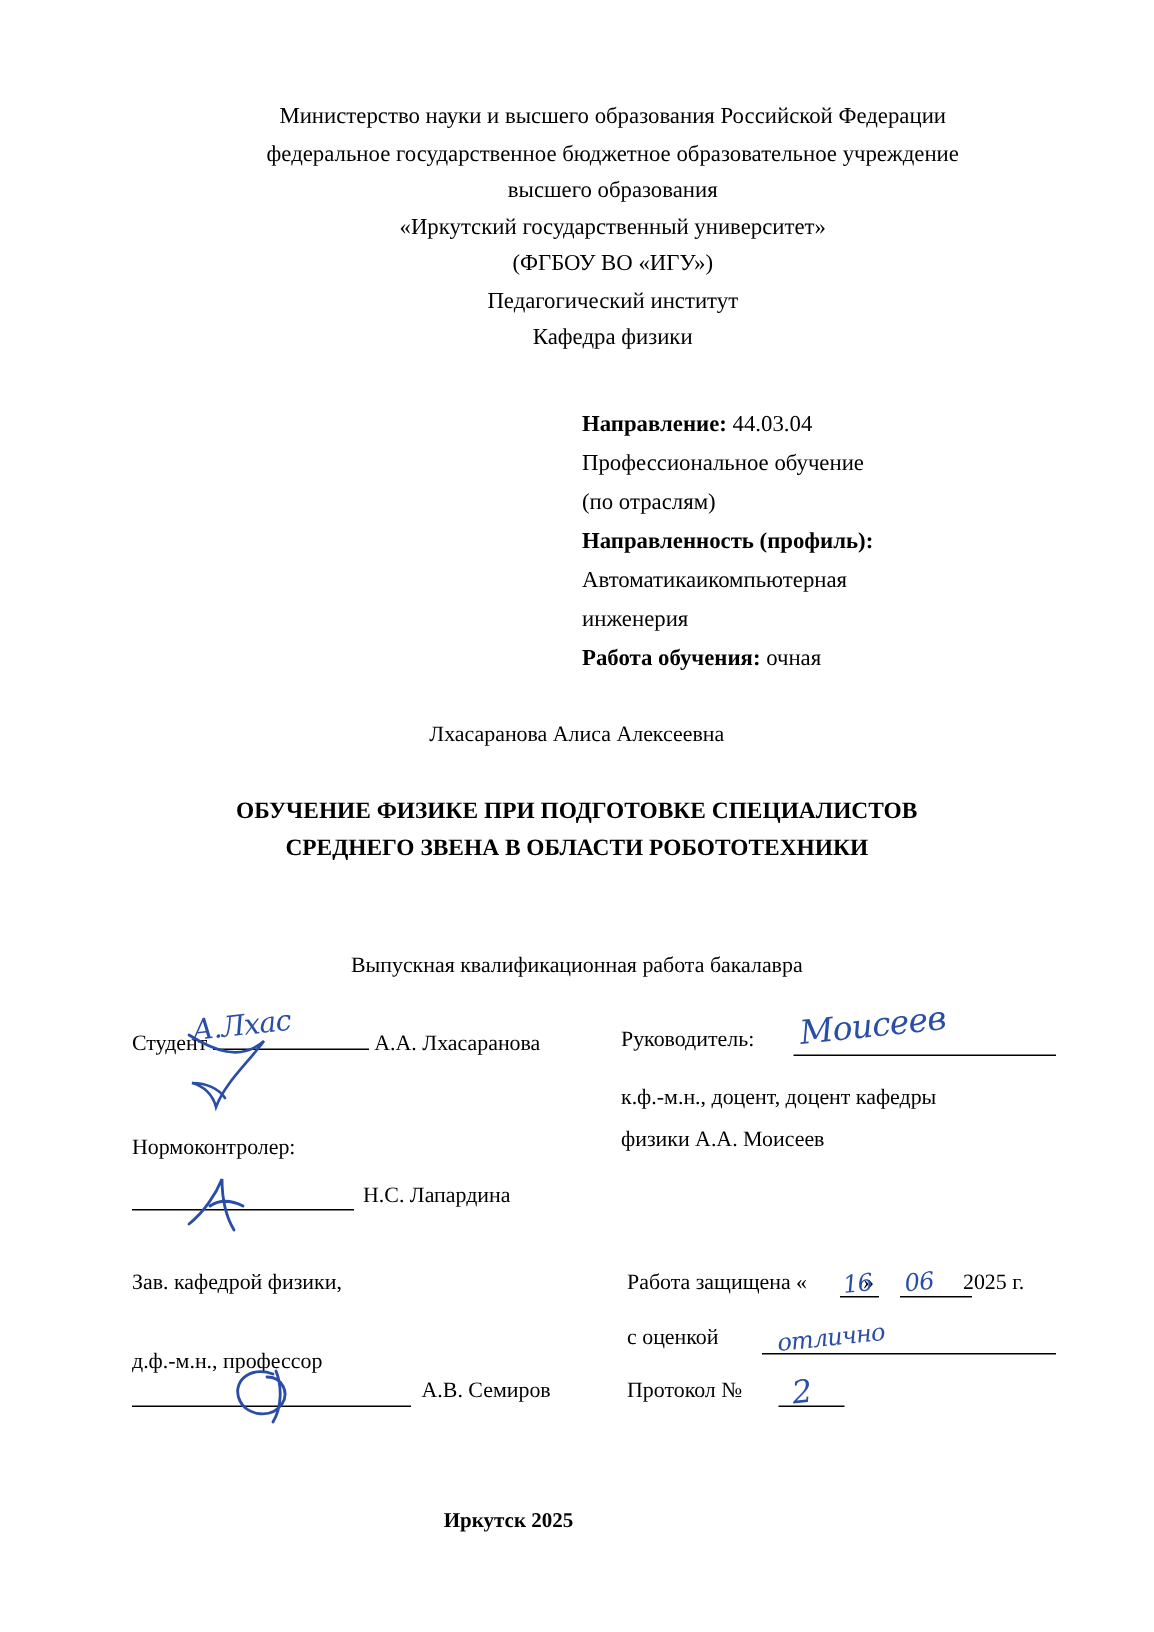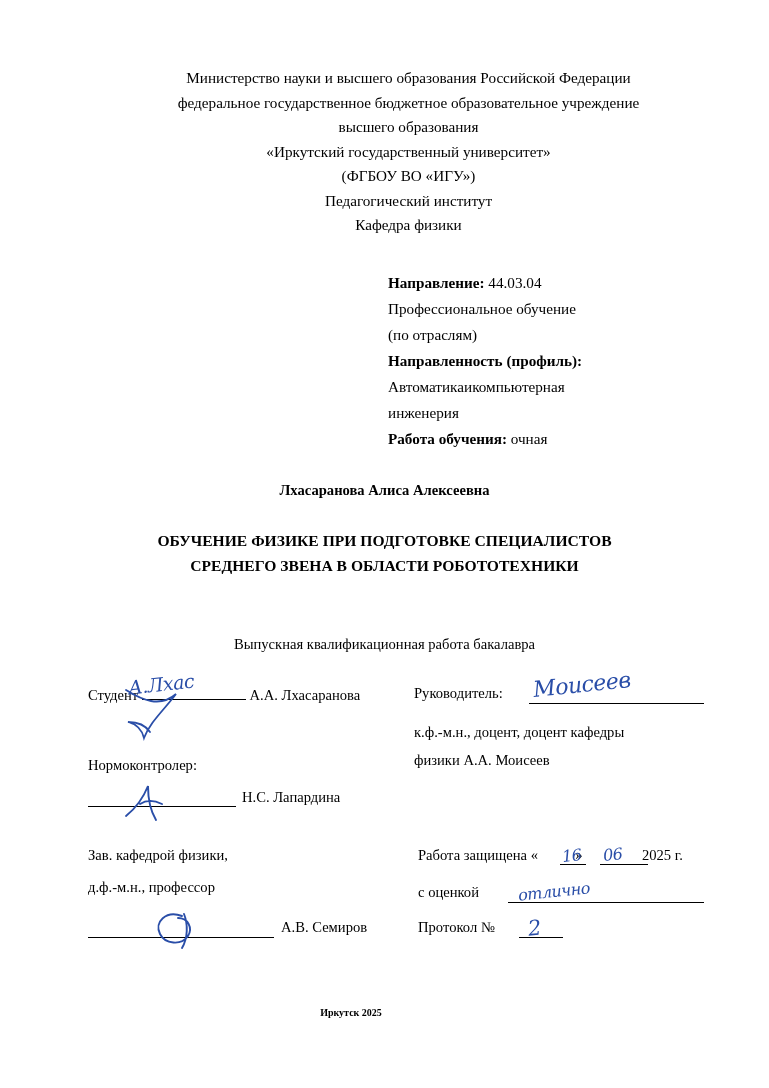--- a/index.html
+++ b/index.html
@@ -55,21 +55,21 @@
     text-align: justify;
     text-align-last: left;
   }
   .author {
     position: absolute;
     left: 0;
     top: 482px;
     width: 769px;
     text-align: center;
     font-size: 14.6px;
-    font-weight: bold;
+    font-weight: normal;
   }
   .title {
     position: absolute;
     left: 90px;
     top: 528px;
     width: 589px;
     text-align: center;
     font-size: 15.6px;
     font-weight: bold;
     line-height: 25px;
@@ -96,39 +96,39 @@
     font-size: 19px;
     letter-spacing: -0.5px;
     transform: rotate(-6deg);
     display: inline-block;
   }
   .hw-small {
     font-size: 16px;
   }
   .footer {
     position: absolute;
-    left: 12px;
+    left: 0;
     top: 1007px;
     width: 678px;
     text-align: center;
-    font-size: 10px;
+    font-size: 14px;
     font-weight: bold;
   }
 
   .stud-row { position: absolute; left: 88px; top: 684px; font-size: 14.6px; }
   .stud-sign { position: absolute; left: 128px; top: 673px; }
   .stud-swirl { position: absolute; left: 120px; top: 686px; }
 
   .norm-label { position: absolute; left: 88px; top: 757px; font-size: 14.6px; }
   .norm-line { position: absolute; left: 88px; top: 806px; width: 148px; border-bottom: 1px solid #000; }
   .norm-name { position: absolute; left: 242px; top: 789px; font-size: 14.6px; }
   .norm-sign { position: absolute; left: 122px; top: 782px; }
 
   .zav-l1 { position: absolute; left: 88px; top: 847px; font-size: 14.6px; }
-  .zav-l2 { position: absolute; left: 88px; top: 879px; font-size: 14.6px; }
+  .zav-l2 { position: absolute; left: 88px; top: 900px; font-size: 14.6px; }
   .zav-line { position: absolute; left: 88px; top: 937px; width: 186px; border-bottom: 1px solid #000; }
   .zav-name { position: absolute; left: 281px; top: 919px; font-size: 14.6px; }
   .zav-sign { position: absolute; left: 148px; top: 908px; }
 
   .ruk-label { position: absolute; left: 414px; top: 685px; font-size: 14.6px; }
   .ruk-line { position: absolute; left: 529px; top: 703px; width: 175px; border-bottom: 1px solid #000; }
   .ruk-sign { position: absolute; left: 533px; top: 672px; }
   .ruk-desc { position: absolute; left: 414px; top: 718px; width: 290px; font-size: 14.6px; line-height: 28px; }
 
   .def-row { position: absolute; left: 418px; top: 847px; font-size: 14.6px; white-space: nowrap; }

